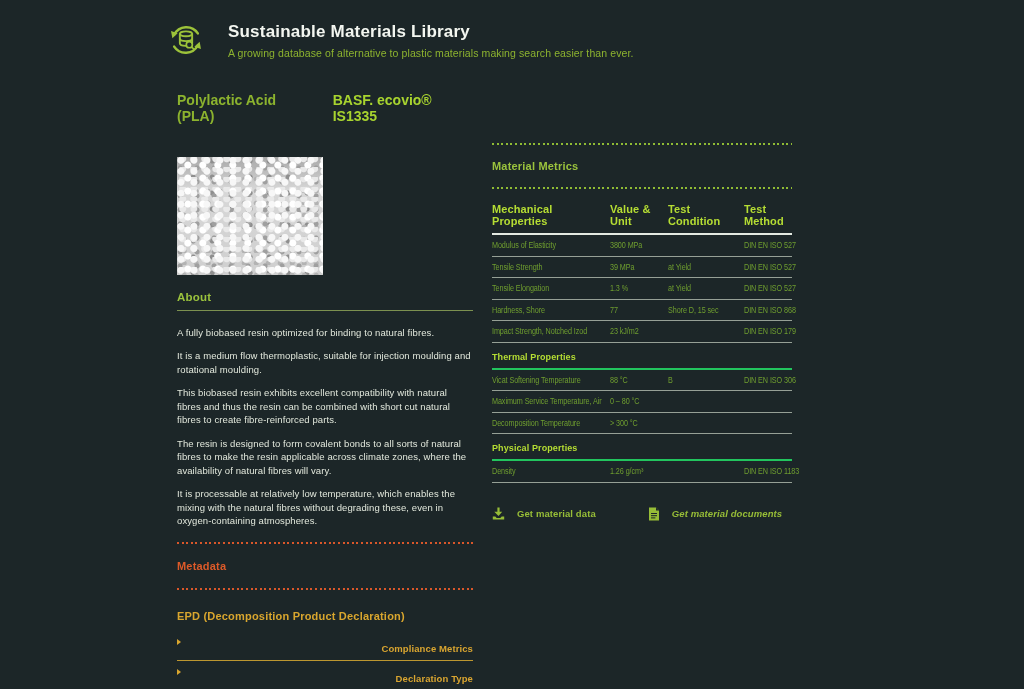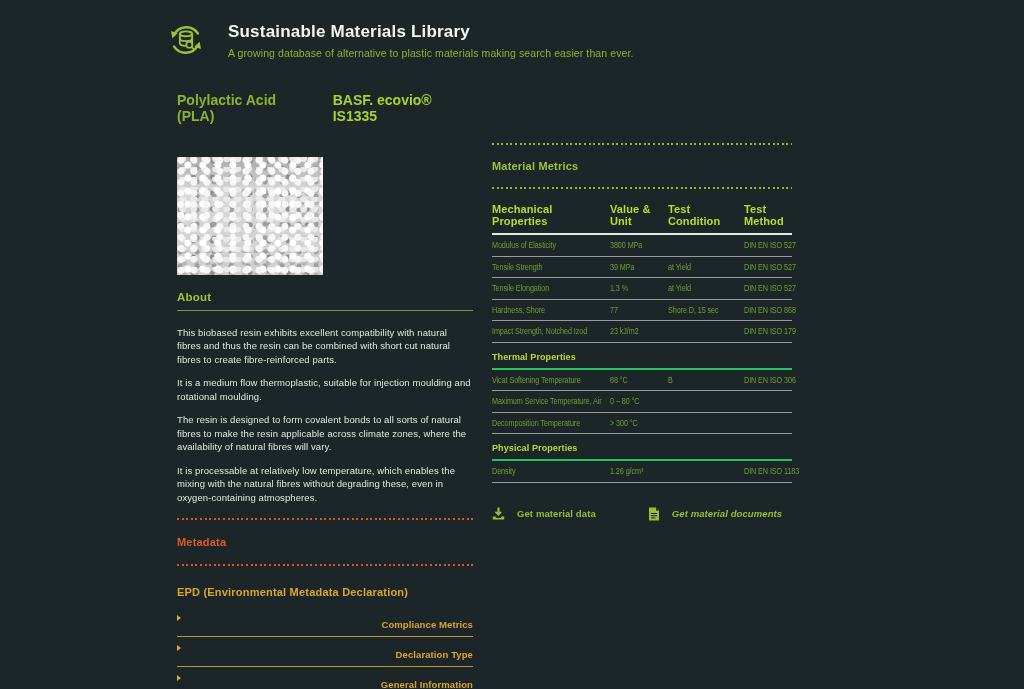--- a/index.html
+++ b/index.html
@@ -117,31 +117,32 @@
       <span class="mat-name">BASF. ecovio® IS1335</span>
     </div>
 
     <div class="pellets"></div>
 
     <h2 class="about-title">About</h2>
     <hr class="about-rule">
 
     <div class="about-paragraphs">
 
+    <p>A fully biobased resin optimized for binding to natural fibres.</p>
+        <p>It is a medium flow thermoplastic, suitable for injection moulding and rotational moulding.</p>
         <p>This biobased resin exhibits excellent compatibility with natural fibres and thus the resin can be combined with short cut natural fibres to create fibre-reinforced parts.</p>
-        <p>It is a medium flow thermoplastic, suitable for injection moulding and rotational moulding.</p>
         <p>The resin is designed to form covalent bonds to all sorts of natural fibres to make the resin applicable across climate zones, where the availability of natural fibres will vary.</p>
         <p>It is processable at relatively low temperature, which enables the mixing with the natural fibres without degrading these, even in oxygen-containing atmospheres.</p>
       </div>
 
     <div class="dotted dotted-orange"></div>
     <h3 class="metadata-title">Metadata</h3>
     <div class="dotted dotted-orange"></div>
 
-    <h3 class="epd-title">EPD  (Environmental Metadata Declaration)</h3>
+    <h3 class="epd-title">EPD  (Decomposition Product Declaration)</h3>
 
     <div>
 
         <div class="epd-item">
           <span class="tri"></span>
           <span class="epd-label">Compliance Metrics</span>
         </div>
 
         <div class="epd-item">
           <span class="tri"></span>

